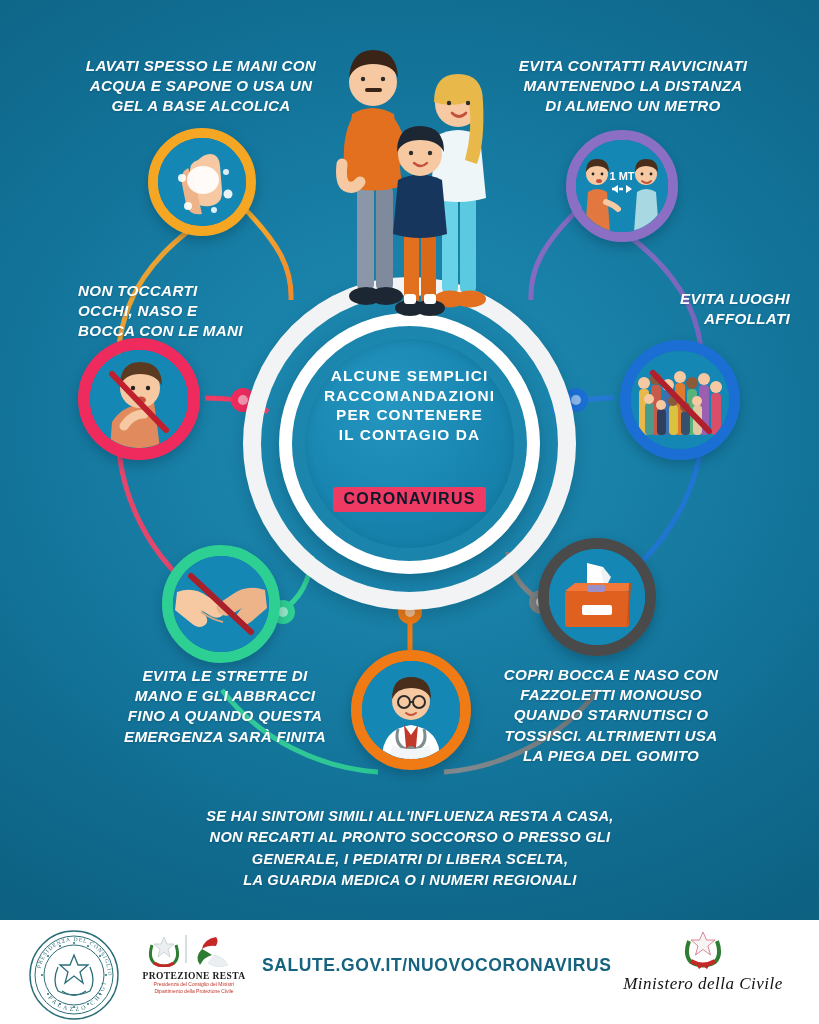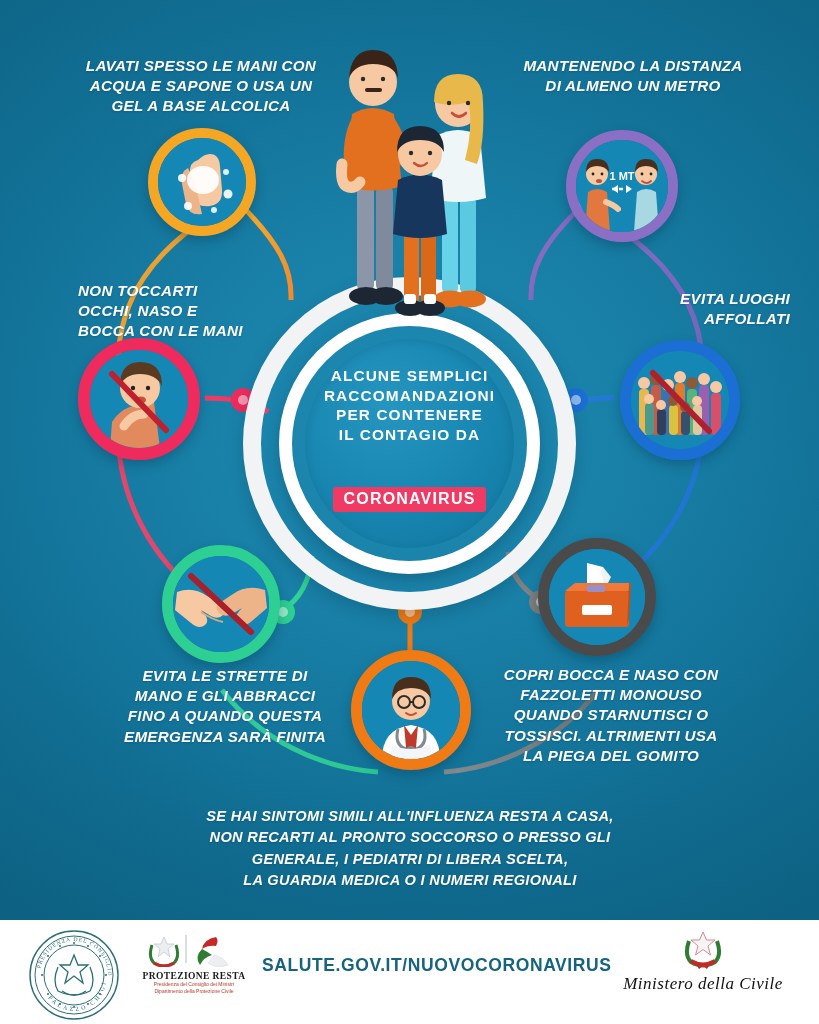--- a/index.html
+++ b/index.html
@@ -95,21 +95,21 @@
     padding-bottom:36px;
   }
   #hub-text{
     color:#ffffff; font-weight:bold; text-align:center;
     font-size:15.4px; line-height:1.26; letter-spacing:1.1px;
     text-transform:uppercase;
   }
   #hub-badge{
     margin-top:4px;
     background:#ef3a63;
-    color:#ffffff;
+    color:#0f172a;
     font-weight:bold;
     font-size:16px;
     letter-spacing:1.2px;
     padding:3px 10px 4px;
     border-radius:3px;
     display:inline-block;
   }
 
   
   #family{
@@ -292,20 +292,21 @@
         <circle cx="24" cy="40" r="4" fill="#fff" opacity=".9"></circle>
         <circle cx="68" cy="34" r="3" fill="#fff" opacity=".85"></circle>
         <circle cx="70" cy="56" r="4.5" fill="#fff" opacity=".9"></circle>
         <circle cx="30" cy="68" r="4" fill="#fff" opacity=".9"></circle>
         <circle cx="56" cy="72" r="3" fill="#fff" opacity=".85"></circle>
       </svg>
     </div>
   </div>
 
   <div class="cap cap-16 ta-c" style="left:488px; top:56px; width:290px;">
+    <div>EVITA CONTATTI RAVVICINATI</div>
     <div>MANTENENDO LA DISTANZA</div>
     <div>DI ALMENO UN METRO</div>
   </div>
   <div class="icon-node" style="left:566px; top:130px; width:112px; height:112px;">
     <div class="ring" style="border:10px solid #8b6fc4; box-shadow:0 5px 12px rgba(0,40,60,.28);"></div>
     <div class="inner-disc" style="left:10px; top:10px; width:92px; height:92px;">
       <svg viewBox="0 0 92 92" width="92" height="92">
         <circle cx="46" cy="46" r="46" fill="#1487b5"></circle>
 
         <path d="M12,52 q9,-6 19,0 l3,40 h-25 z" fill="#e2783f"></path>

